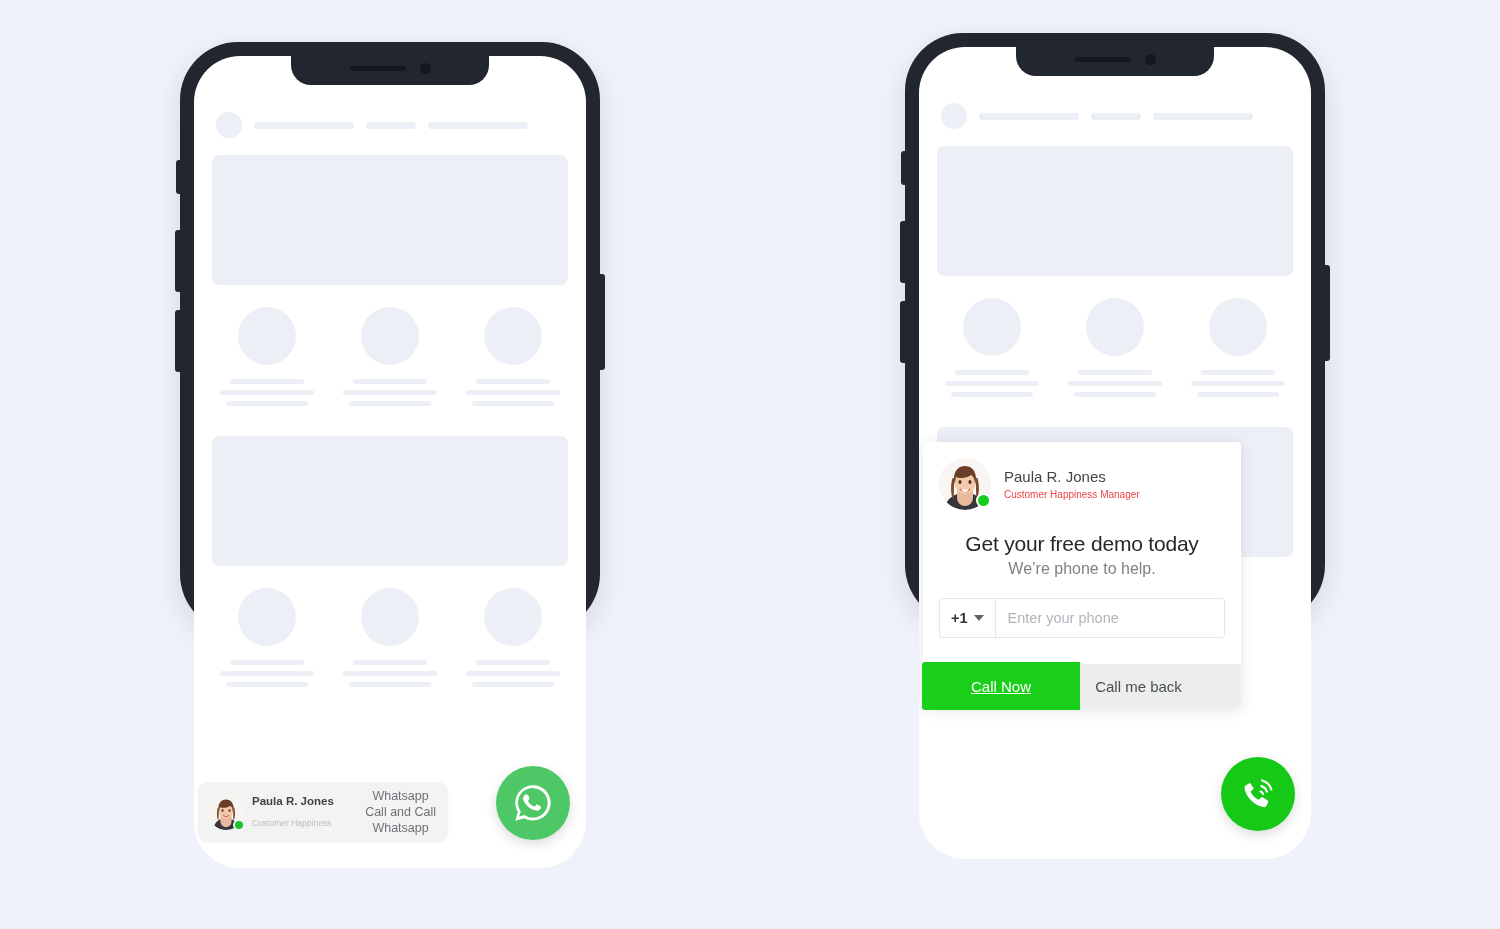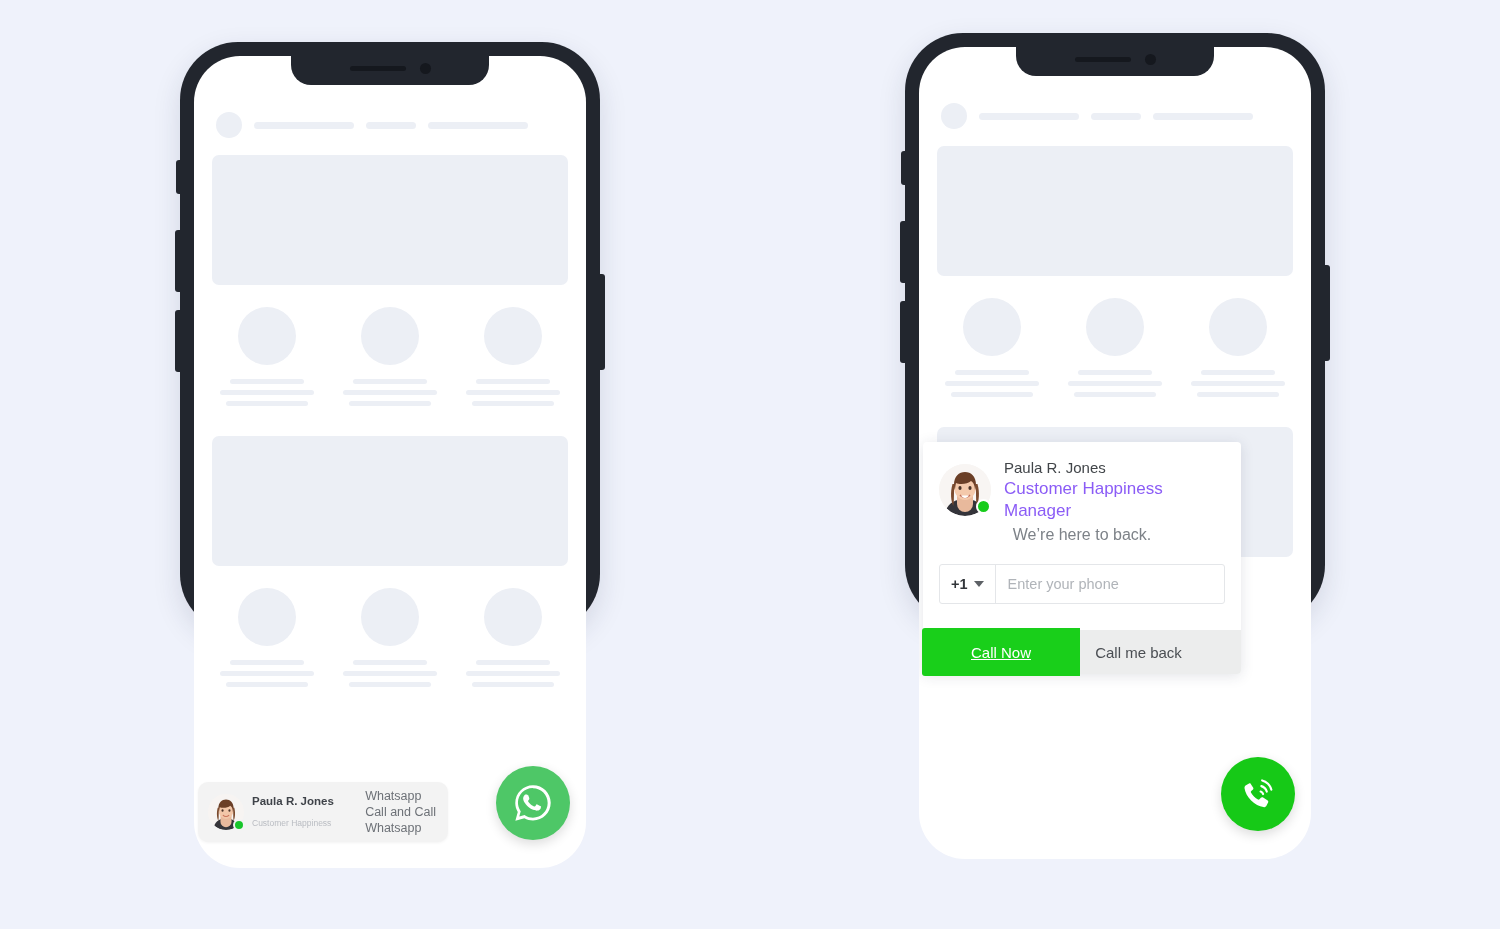--- a/index.html
+++ b/index.html
@@ -168,21 +168,21 @@
     white-space: nowrap;
   }
   .chip-role {
     font-size: 8.5px;
     color: #b9bcc2;
     white-space: nowrap;
     margin-top: 11px;
   }
   .chip-cta {
     margin-left: auto;
-    text-align: left;
+    text-align: center;
     font-size: 12.5px;
     color: #6d7177;
     line-height: 1.28;
   }
 
   .fab {
     position: absolute;
     right: 16px;
     bottom: 28px;
     width: 74px; height: 74px;
@@ -226,22 +226,22 @@
     background: #17cc1c;
     border: 2px solid #ffffff;
     border-radius: 50%;
   }
   .cc-name {
     font-size: 15px;
     color: #414549;
     line-height: 1.35;
   }
   .cc-role {
-    font-size: 17px;
-    color: #8b5cf6;
+    font-size: 10px;
+    color: #ef4444;
     line-height: 1.3;
   }
   .cc-title {
     text-align: center;
     font-size: 21px;
     color: #24282c;
     margin-top: 22px;
     letter-spacing: -0.2px;
   }
   .cc-sub {
@@ -542,21 +542,22 @@
               </svg>
             </div>
             <div class="cc-online"></div>
           </div>
           <div>
             <div class="cc-name">Paula R. Jones</div>
             <div class="cc-role">Customer Happiness Manager</div>
           </div>
         </div>
 
-        <div class="cc-sub">We’re here to back.</div>
+        <div class="cc-title">Get your free demo today</div>
+        <div class="cc-sub">We’re phone to help.</div>
 
         <div class="cc-input-row">
           <div class="cc-cc">
             <span>+1</span>
             <span class="caret"></span>
           </div>
           <input class="cc-phone" type="text" placeholder="Enter your phone" style="">
         </div>
 
         <div class="cc-actions">

